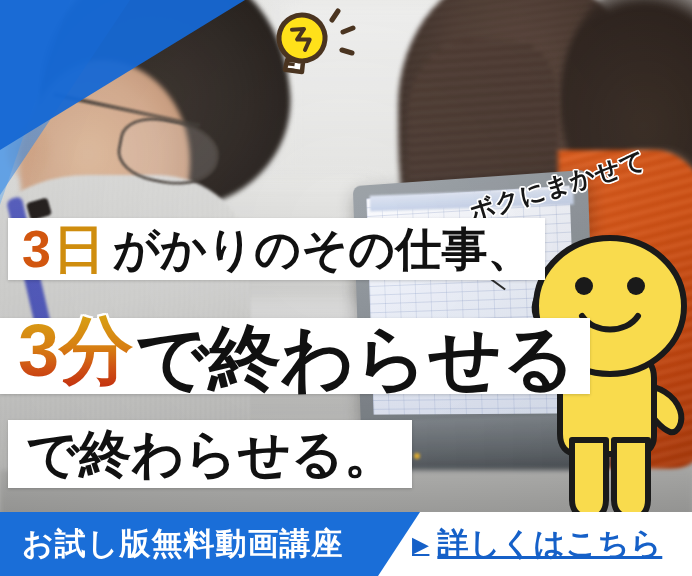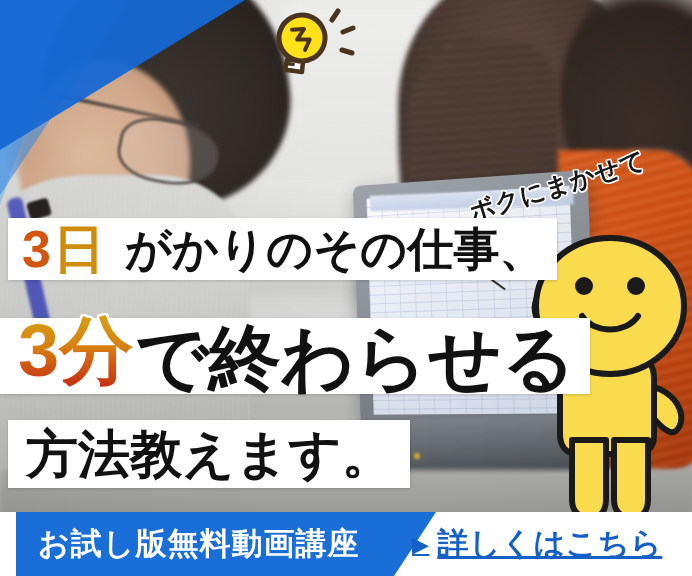--- a/index.html
+++ b/index.html
@@ -297,21 +297,21 @@
     font-size: 52px; font-weight: 700; line-height: 1;
     color: #d2560f;
     margin-right: 2px;
   }
   .t-big-gold {
     font-size: 52px; font-weight: 700; line-height: 1;
     color: #cf8d0e;
   }
   .t-black-1 {
     font-size: 46px; font-weight: 700; line-height: 1;
-    color: #111111; margin-left: 20px;
+    color: #111111; margin-left: 8px;
   }
   .t-huge {
     font-size: 74px; font-weight: 700; line-height: 1;
     background: linear-gradient(180deg, #d8a214 0%, #d77f12 45%, #cf5314 72%, #c3300f 100%);
     -webkit-background-clip: text; background-clip: text;
     color: transparent;
     -webkit-text-stroke: 0px transparent;
     filter: drop-shadow(2px 0 0 #fff) drop-shadow(-2px 0 0 #fff) drop-shadow(0 -2px 0 #fff) drop-shadow(0 2px 0 #fff);
     position: relative; top: -6px;
   }
@@ -330,21 +330,21 @@
     left: 0; top: 512px; width: 692px; height: 64px;
   }
   .cta-white {
     position: absolute; inset: 0;
     background: #ffffff;
   }
   .cta-blue {
     position: absolute; left: 0; top: 0; width: 420px; height: 64px;
     background: #1a6ed8;
     clip-path: polygon(0 0, 420px 0, 378px 64px, 0 64px);
-    display: flex; align-items: center; margin-left: 16px;
+    display: flex; align-items: center;
   }
   .cta-blue-label {
     color: #ffffff;
     font-size: 31px;
     font-weight: 700;
     letter-spacing: 1px;
     padding-left: 22px;
     white-space: nowrap;
   }
   .cta-link {
@@ -454,21 +454,21 @@
     <span class="t-big-gold">日</span>
     <span class="t-black-1">がかりのその仕事、</span>
   </div>
 
   <div class="band band2">
     <span class="t-huge">3分</span>
     <span class="t-black-2">で終わらせる</span>
   </div>
 
   <div class="band band3">
-    <span class="t-black-3">方法教えます。</span>
+    <span class="t-black-3">で終わらせる。</span>
   </div>
 
   <div class="cta">
     <div class="cta-white"></div>
     <div class="cta-blue">
       <span class="cta-blue-label">お試し版無料動画講座</span>
     </div>
     <a class="cta-link" href="#">
       <span class="cta-arrow">▶</span>
       <span>詳しくはこちら</span>

